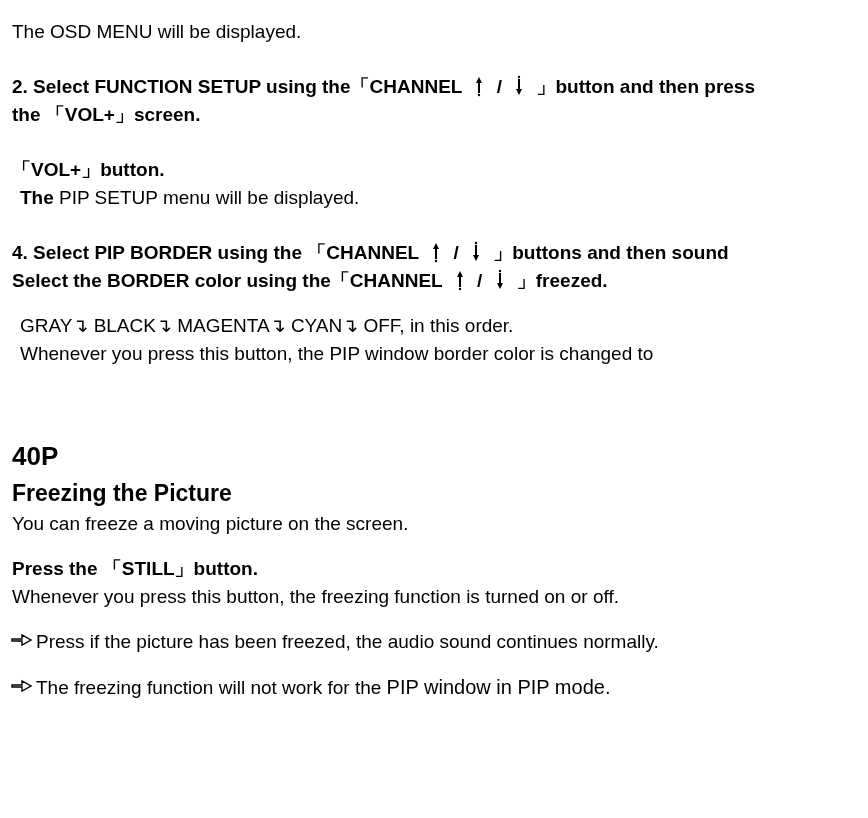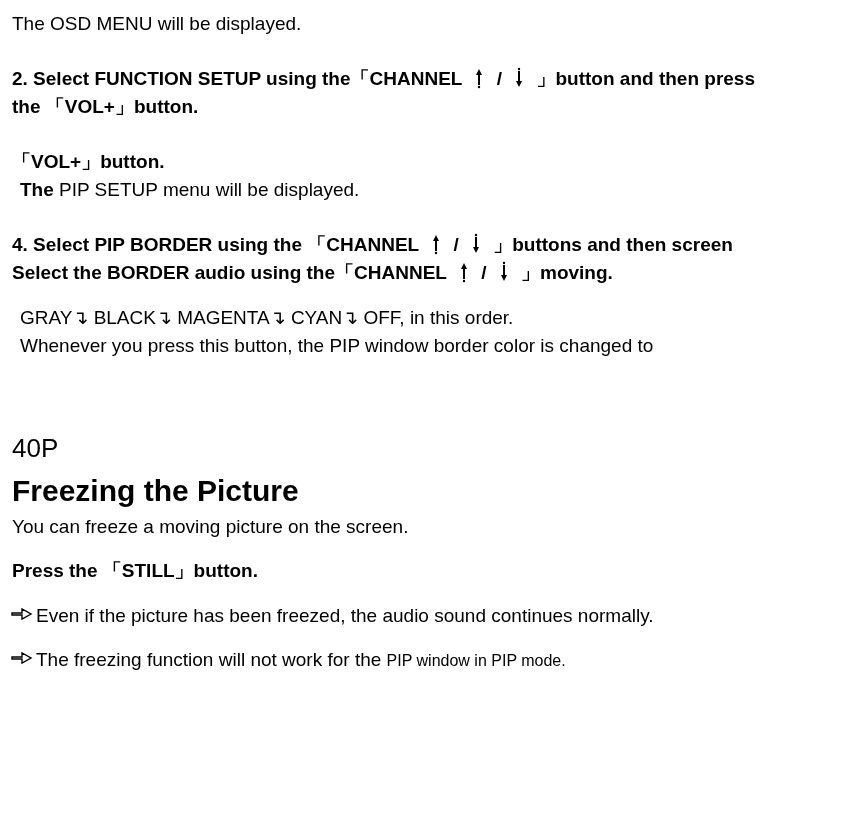--- a/index.html
+++ b/index.html
@@ -8,33 +8,34 @@
     background: #fff;
     color: #000;
   }
   .page {
     width: 868px;
     box-sizing: border-box;
     padding: 10px 12px 20px 12px;
     font-family: Tahoma, Verdana, Arial, sans-serif;
     font-size: 19px;
     line-height: 1.5;
+    margin-top: 8px;
   }
   .bold {
     font-weight: bold;
   }
   .spacer-sm { height: 16px; }
   .spacer-md { height: 26px; }
   .spacer-lg { height: 42px; }
   .page-num {
     font-size: 26px;
-    font-weight: normal;
+    font-weight: bold;
   }
   .heading {
-    font-size: 30px;
+    font-size: 23px;
     font-weight: bold;
   }
   .indent { padding-left: 8px; }
   .inline-text span { white-space: normal; }
   .hand-icon {
     display: inline-block;
     vertical-align: -3px;
     width: 24px;
     height: 22px;
     margin-left: -2px;
@@ -69,21 +70,21 @@
     </span>
     <span>/</span>
     <span class="poshand">
       <svg viewBox="0 0 22 22">
           <path d="M11 20 L8 14 L10 14 L10 4 L12 4 L12 14 L14 14 Z" fill="#000"></path>
           <circle cx="11" cy="2" r="1.2" fill="#000"></circle>
         </svg>
     </span>
     <span>」button and then press</span>
   </div>
-  <div class="bold">the 「VOL+」button.</div>
+  <div class="bold">the 「VOL+」screen.</div>
 
   <div class="spacer-md"></div>
 
   <div class="bold">「VOL+」button.</div>
   <div class="indent">
     <span class="bold">The</span><span> PIP SETUP menu will be displayed.</span>
   </div>
 
   <div class="spacer-md"></div>
 
@@ -95,71 +96,72 @@
           <circle cx="11" cy="20" r="1.2" fill="#000"></circle>
         </svg>
     </span>
     <span>/</span>
     <span class="poshand">
       <svg viewBox="0 0 22 22">
           <path d="M11 20 L8 14 L10 14 L10 4 L12 4 L12 14 L14 14 Z" fill="#000"></path>
           <circle cx="11" cy="2" r="1.2" fill="#000"></circle>
         </svg>
     </span>
-    <span>」buttons and then screen</span>
+    <span>」buttons and then sound</span>
   </div>
   <div class="bold inline-text">
-    <span>Select the BORDER audio using the「CHANNEL</span>
+    <span>Select the BORDER color using the「CHANNEL</span>
     <span class="poshand">
       <svg viewBox="0 0 22 22">
           <path d="M11 2 L14 8 L12 8 L12 18 L10 18 L10 8 L8 8 Z" fill="#000"></path>
           <circle cx="11" cy="20" r="1.2" fill="#000"></circle>
         </svg>
     </span>
     <span>/</span>
     <span class="poshand">
       <svg viewBox="0 0 22 22">
           <path d="M11 20 L8 14 L10 14 L10 4 L12 4 L12 14 L14 14 Z" fill="#000"></path>
           <circle cx="11" cy="2" r="1.2" fill="#000"></circle>
         </svg>
     </span>
-    <span>」moving.</span>
+    <span>」freezed.</span>
   </div>
 
   <div class="spacer-sm"></div>
 
   <div class="indent">GRAY↴ BLACK↴ MAGENTA↴ CYAN↴ OFF, in this order.</div>
   <div class="indent">Whenever you press this button, the PIP window border color is changed to</div>
 
   <div class="spacer-md"></div>
 
 
   <div class="spacer-lg"></div>
 
   <div class="page-num">40P</div>
   <div class="heading">Freezing the Picture</div>
   <div>You can freeze a moving picture on the screen.</div>
 
   <div class="spacer-sm"></div>
 
   <div class="bold">Press the 「STILL」button.</div>
+  <div>Whenever you press this button, the freezing function is turned on or off.</div>
 
   <div class="spacer-sm"></div>
 
   <div>
     <span class="hand-icon">
       <svg viewBox="0 0 24 22">
           <path d="M2 10 L12 10 L12 6 L21 11 L12 16 L12 12 L2 12 Z" fill="none" stroke="#000" stroke-width="1.4"></path>
         </svg>
-    </span><span>Even if the picture has been freezed, the audio sound continues normally.</span>
+    </span><span>Press if the picture has been freezed, the audio sound continues normally.</span>
   </div>
 
   <div class="spacer-sm"></div>
 
   <div>
     <span class="hand-icon">
       <svg viewBox="0 0 24 22">
           <path d="M2 10 L12 10 L12 6 L21 11 L12 16 L12 12 L2 12 Z" fill="none" stroke="#000" stroke-width="1.4"></path>
         </svg>
-    </span><span>The freezing function will not work for the </span><span style="font-size:16px;">PIP window in PIP mode.</span>
+    </span><span>The freezing function will not work for the </span><span style="font-size:20px;">PIP window in PIP mode.</span>
   </div>
 
 </div>
 
 </body></html>

